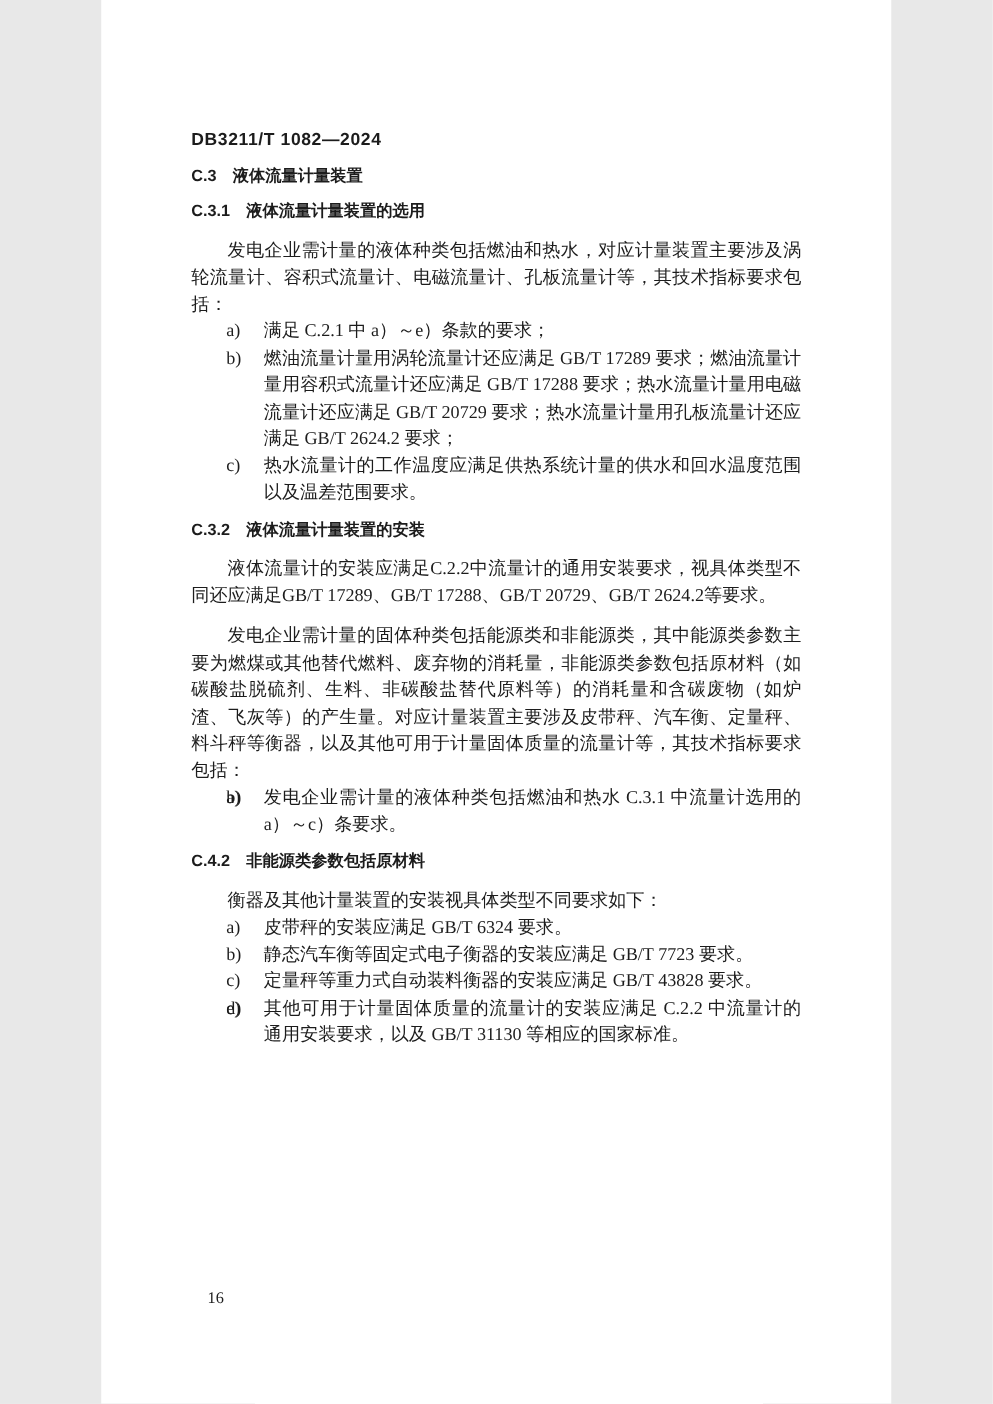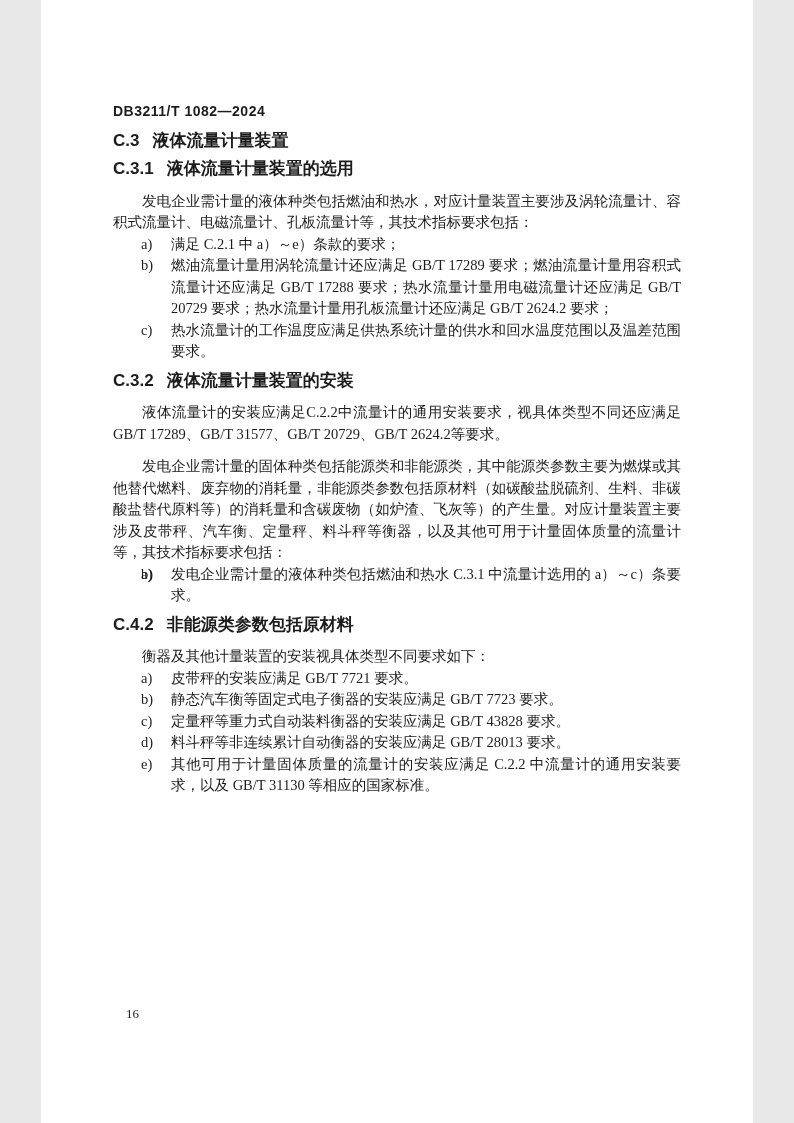--- a/index.html
+++ b/index.html
@@ -2,21 +2,21 @@
 <html><head>
 <meta charset="utf-8">
 <style>
   html, body {
     margin: 0;
     padding: 0;
     background: #e8e8e8;
   }
   .page {
     position: relative;
-    width: 712px;
+    width: 632px;
     height: 1123px;
     margin: 0 auto;
     background: #ffffff;
     overflow: hidden;
     color: #1c1c1c;
     font-family: "Liberation Serif", serif;
     font-size: 14.5px;
     line-height: 21.5px;
   }
   .content {
@@ -28,21 +28,21 @@
   .doc-header {
     font-family: "Liberation Sans", sans-serif;
     font-weight: 700;
     font-size: 14px;
     letter-spacing: 0.5px;
     margin: 0;
   }
   .h {
     font-family: "Liberation Sans", sans-serif;
     font-weight: 700;
-    font-size: 17px;
+    font-size: 13px;
     margin: 7px 0 0 0;
     line-height: 21.5px;
   }
   .h .h-label {
     margin-right: 13px;
   }
   .para {
     margin: 11px 0 0 0;
     text-indent: 2em;
     text-align: justify;
@@ -56,21 +56,21 @@
     text-align: justify;
   }
   .li .li-label {
     position: absolute;
     left: 28px;
     top: 0;
   }
   .page-number {
     position: absolute;
     left: 85px;
-    top: 1004px;
+    top: 1028px;
     font-size: 13px;
     line-height: 20px;
     text-align: right;
   }
 </style>
 </head>
 <body>
 
 <div class="page">
   <div class="content">
@@ -99,21 +99,21 @@
       <div class="li">
         <span class="li-label">c)</span>
         <span class="li-text">热水流量计的工作温度应满足供热系统计量的供水和回水温度范围以及温差范围要求。</span>
       </div>
     </div>
 
     <div class="h">
       <span class="h-label">C.3.2</span><span>液体流量计量装置的安装</span>
     </div>
 
-    <p class="para">液体流量计的安装应满足C.2.2中流量计的通用安装要求，视具体类型不同还应满足GB/T 17289、GB/T 31577、GB/T 20729、GB/T 2624.2等要求。</p>
+    <p class="para">液体流量计的安装应满足C.2.2中流量计的通用安装要求，视具体类型不同还应满足GB/T 17289、GB/T 17288、GB/T 20729、GB/T 2624.2等要求。</p>
 
 
 
     <p class="para">发电企业需计量的固体种类包括能源类和非能源类，其中能源类参数主要为燃煤或其他替代燃料、废弃物的消耗量，非能源类参数包括原材料（如碳酸盐脱硫剂、生料、非碳酸盐替代原料等）的消耗量和含碳废物（如炉渣、飞灰等）的产生量。对应计量装置主要涉及皮带秤、汽车衡、定量秤、料斗秤等衡器，以及其他可用于计量固体质量的流量计等，其技术指标要求包括：</p>
 
     <div class="list">
       <div class="li">
         <span class="li-label">a)</span>
       </div>
       <div class="li">
@@ -124,33 +124,32 @@
 
     <div class="h">
       <span class="h-label">C.4.2</span><span>非能源类参数包括原材料</span>
     </div>
 
     <p class="para">衡器及其他计量装置的安装视具体类型不同要求如下：</p>
 
     <div class="list">
       <div class="li">
         <span class="li-label">a)</span>
-        <span class="li-text">皮带秤的安装应满足 GB/T 7721 要求。</span>
+        <span class="li-text">皮带秤的安装应满足 GB/T 6324 要求。</span>
       </div>
       <div class="li">
         <span class="li-label">b)</span>
         <span class="li-text">静态汽车衡等固定式电子衡器的安装应满足 GB/T 7723 要求。</span>
       </div>
       <div class="li">
         <span class="li-label">c)</span>
         <span class="li-text">定量秤等重力式自动装料衡器的安装应满足 GB/T 43828 要求。</span>
       </div>
       <div class="li">
         <span class="li-label">d)</span>
-        <span class="li-text">料斗秤等非连续累计自动衡器的安装应满足 GB/T 28013 要求。</span>
       </div>
       <div class="li">
         <span class="li-label">e)</span>
         <span class="li-text">其他可用于计量固体质量的流量计的安装应满足 C.2.2 中流量计的通用安装要求，以及 GB/T 31130 等相应的国家标准。</span>
       </div>
     </div>
 
   </div>
 
   <div class="page-number">16</div>

